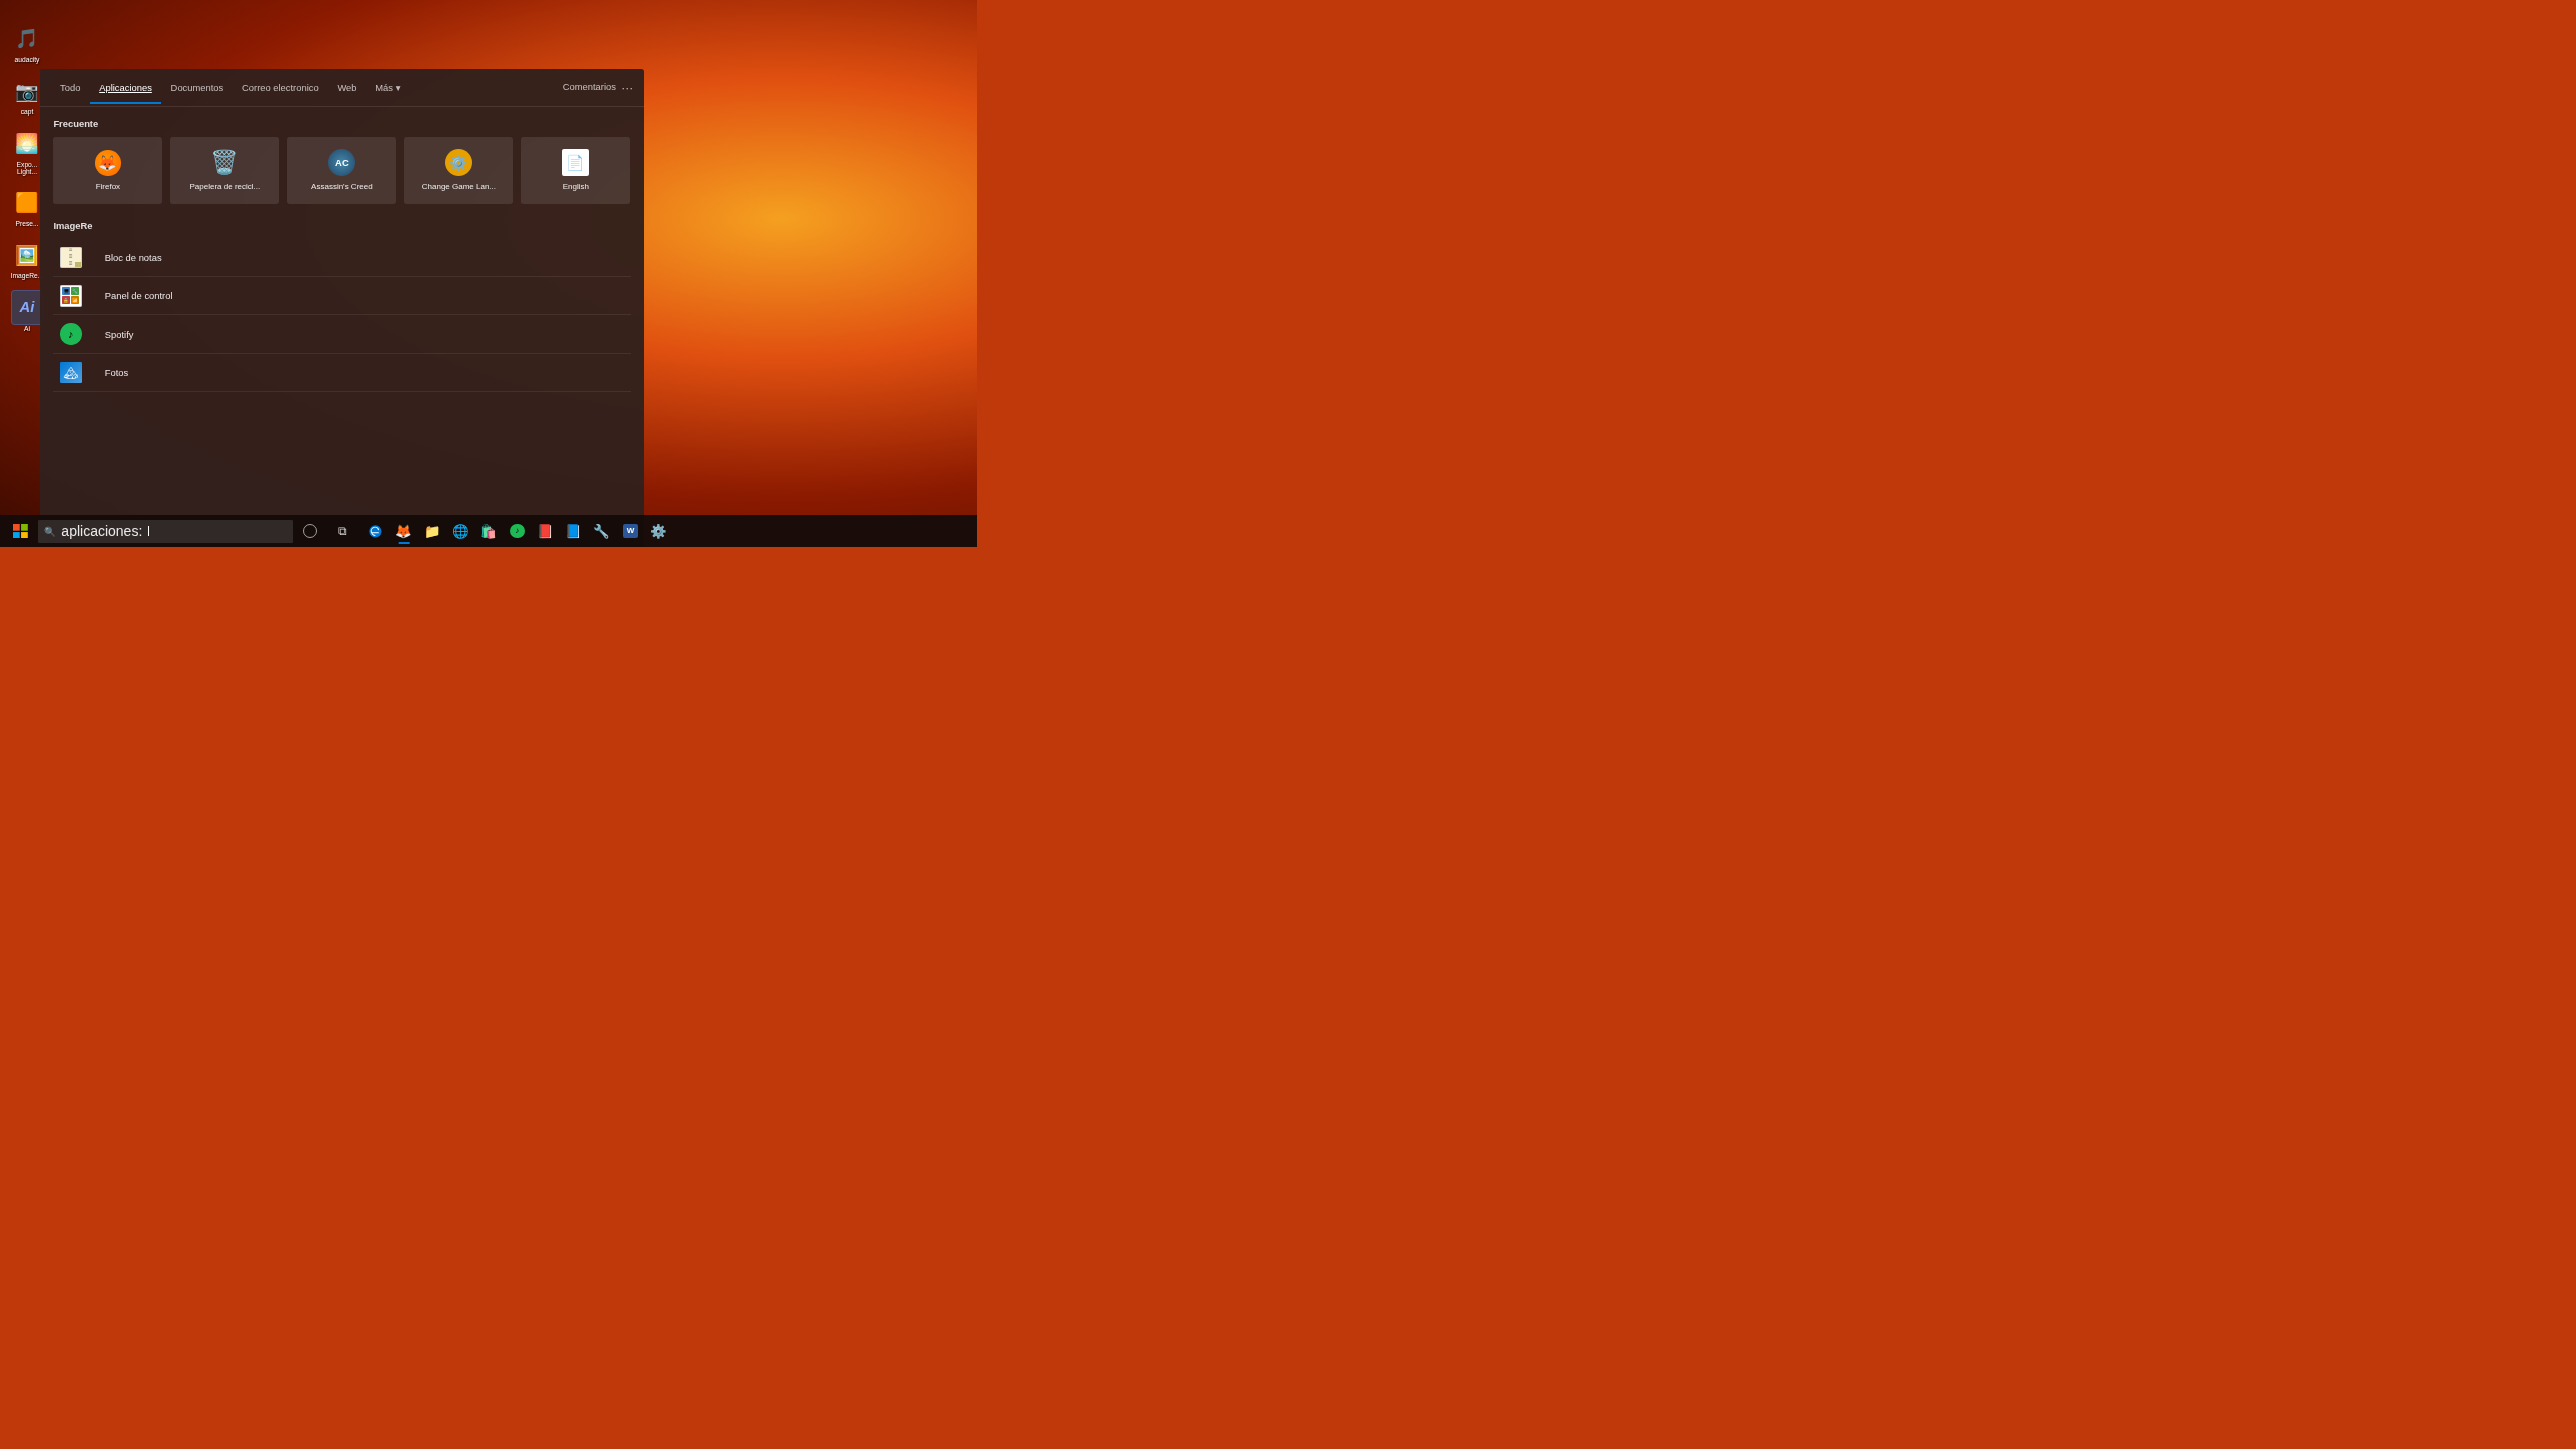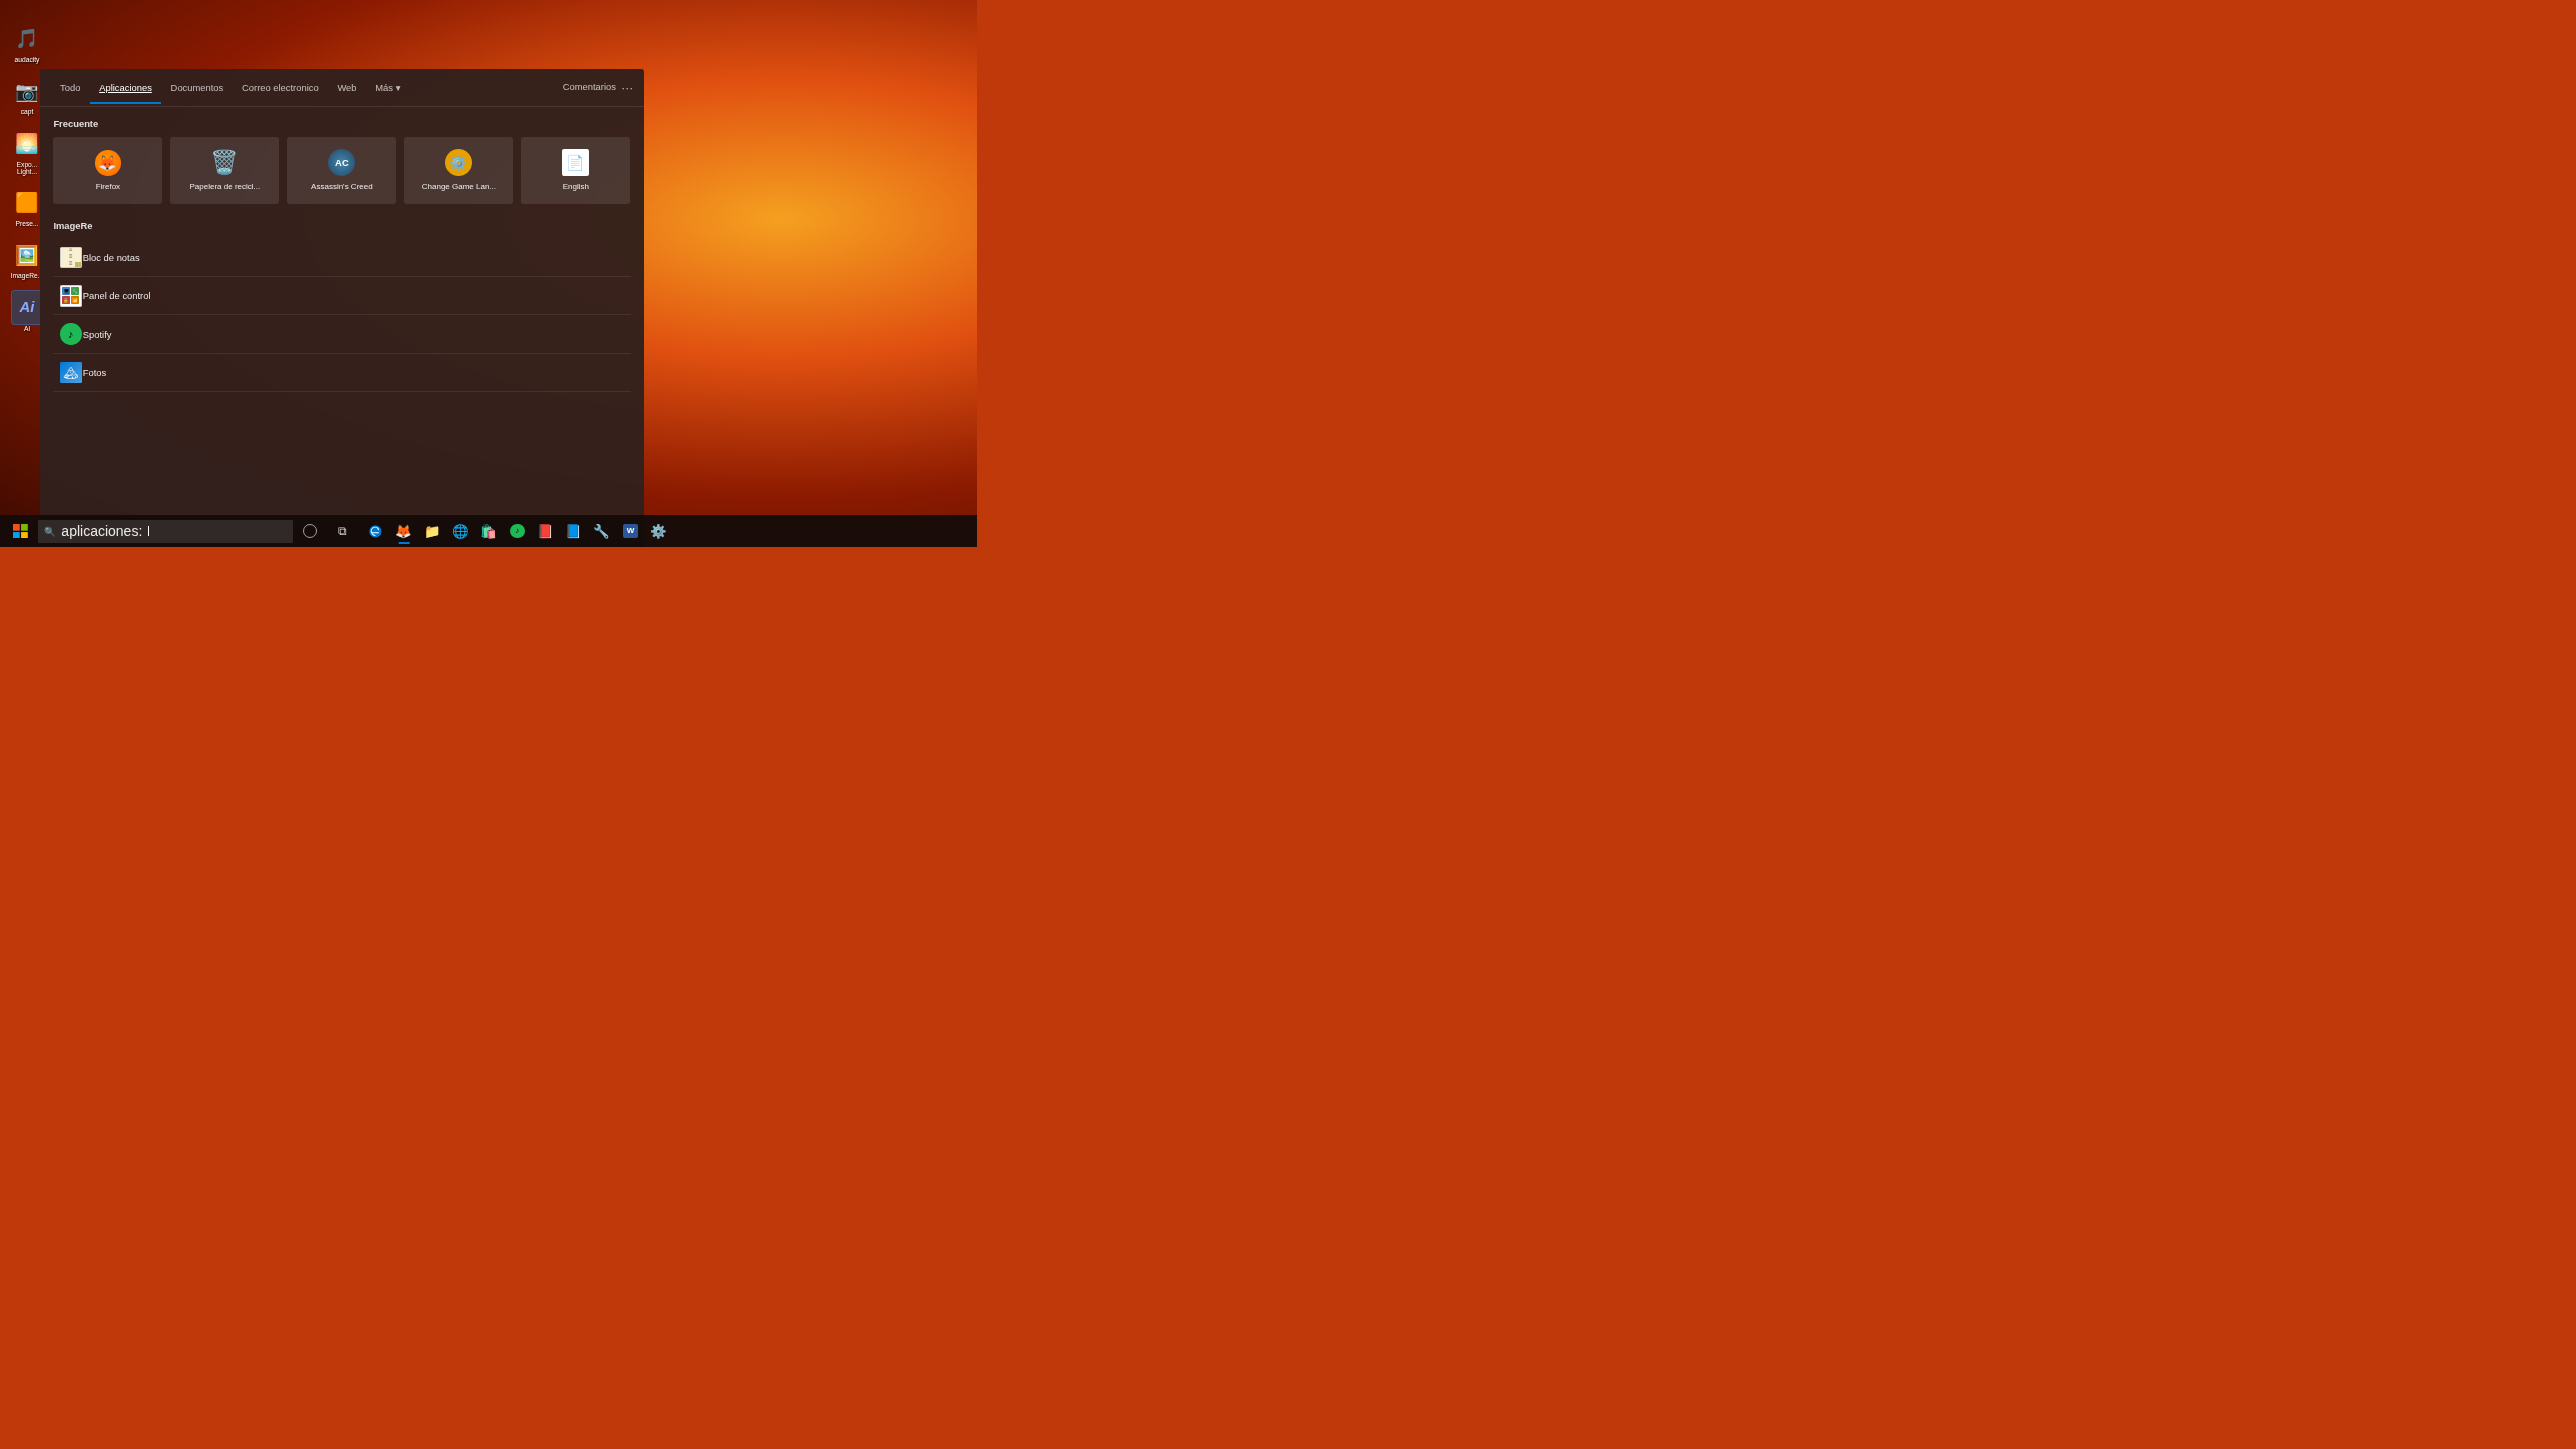--- a/index.html
+++ b/index.html
@@ -178,21 +178,21 @@
     .recent-list {
       display: flex;
       flex-direction: column;
     }
     .recent-item {
       display: flex;
       align-items: center;
       padding: 6.7px 5.4px;
       border-bottom: 0.7px solid rgba(255,255,255,0.08);
       cursor: pointer;
-      gap: 0;
+      gap: 22px;
     }
     .recent-item-icon {
       width: 24px;
       height: 24px;
       display: flex;
       align-items: center;
       justify-content: center;
       font-size: 17.4px;
       flex-shrink: 0;
     }

